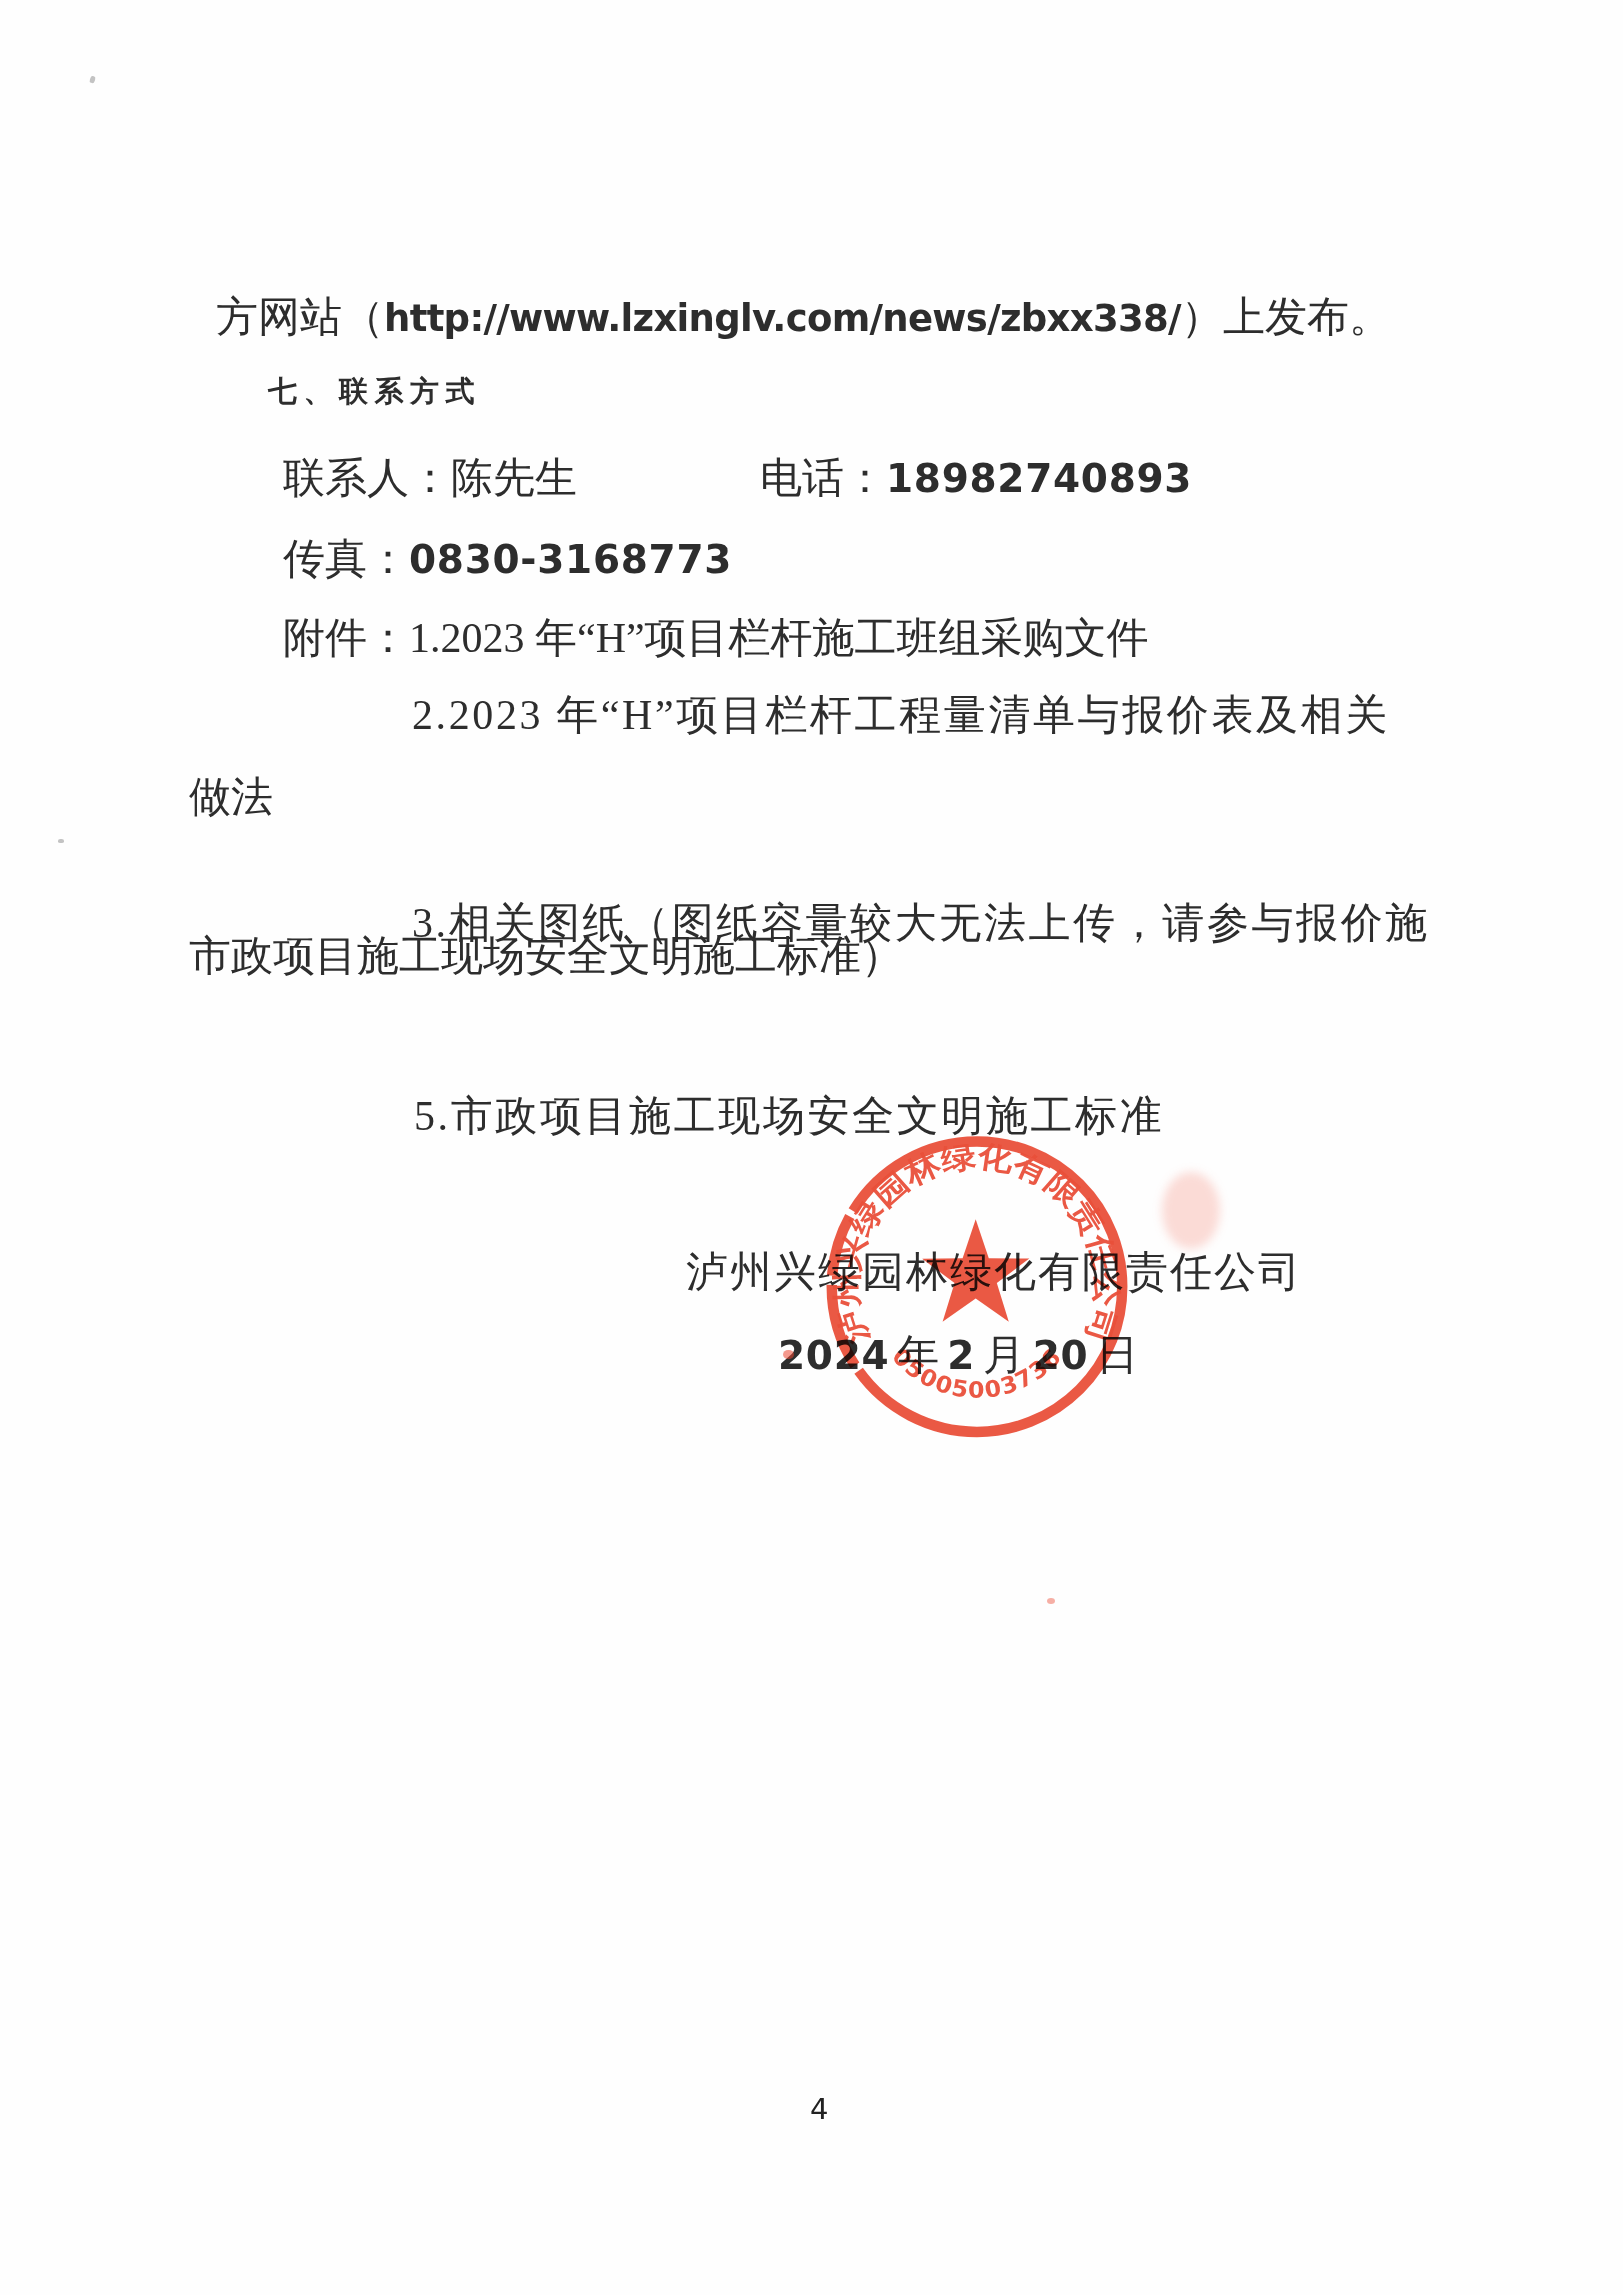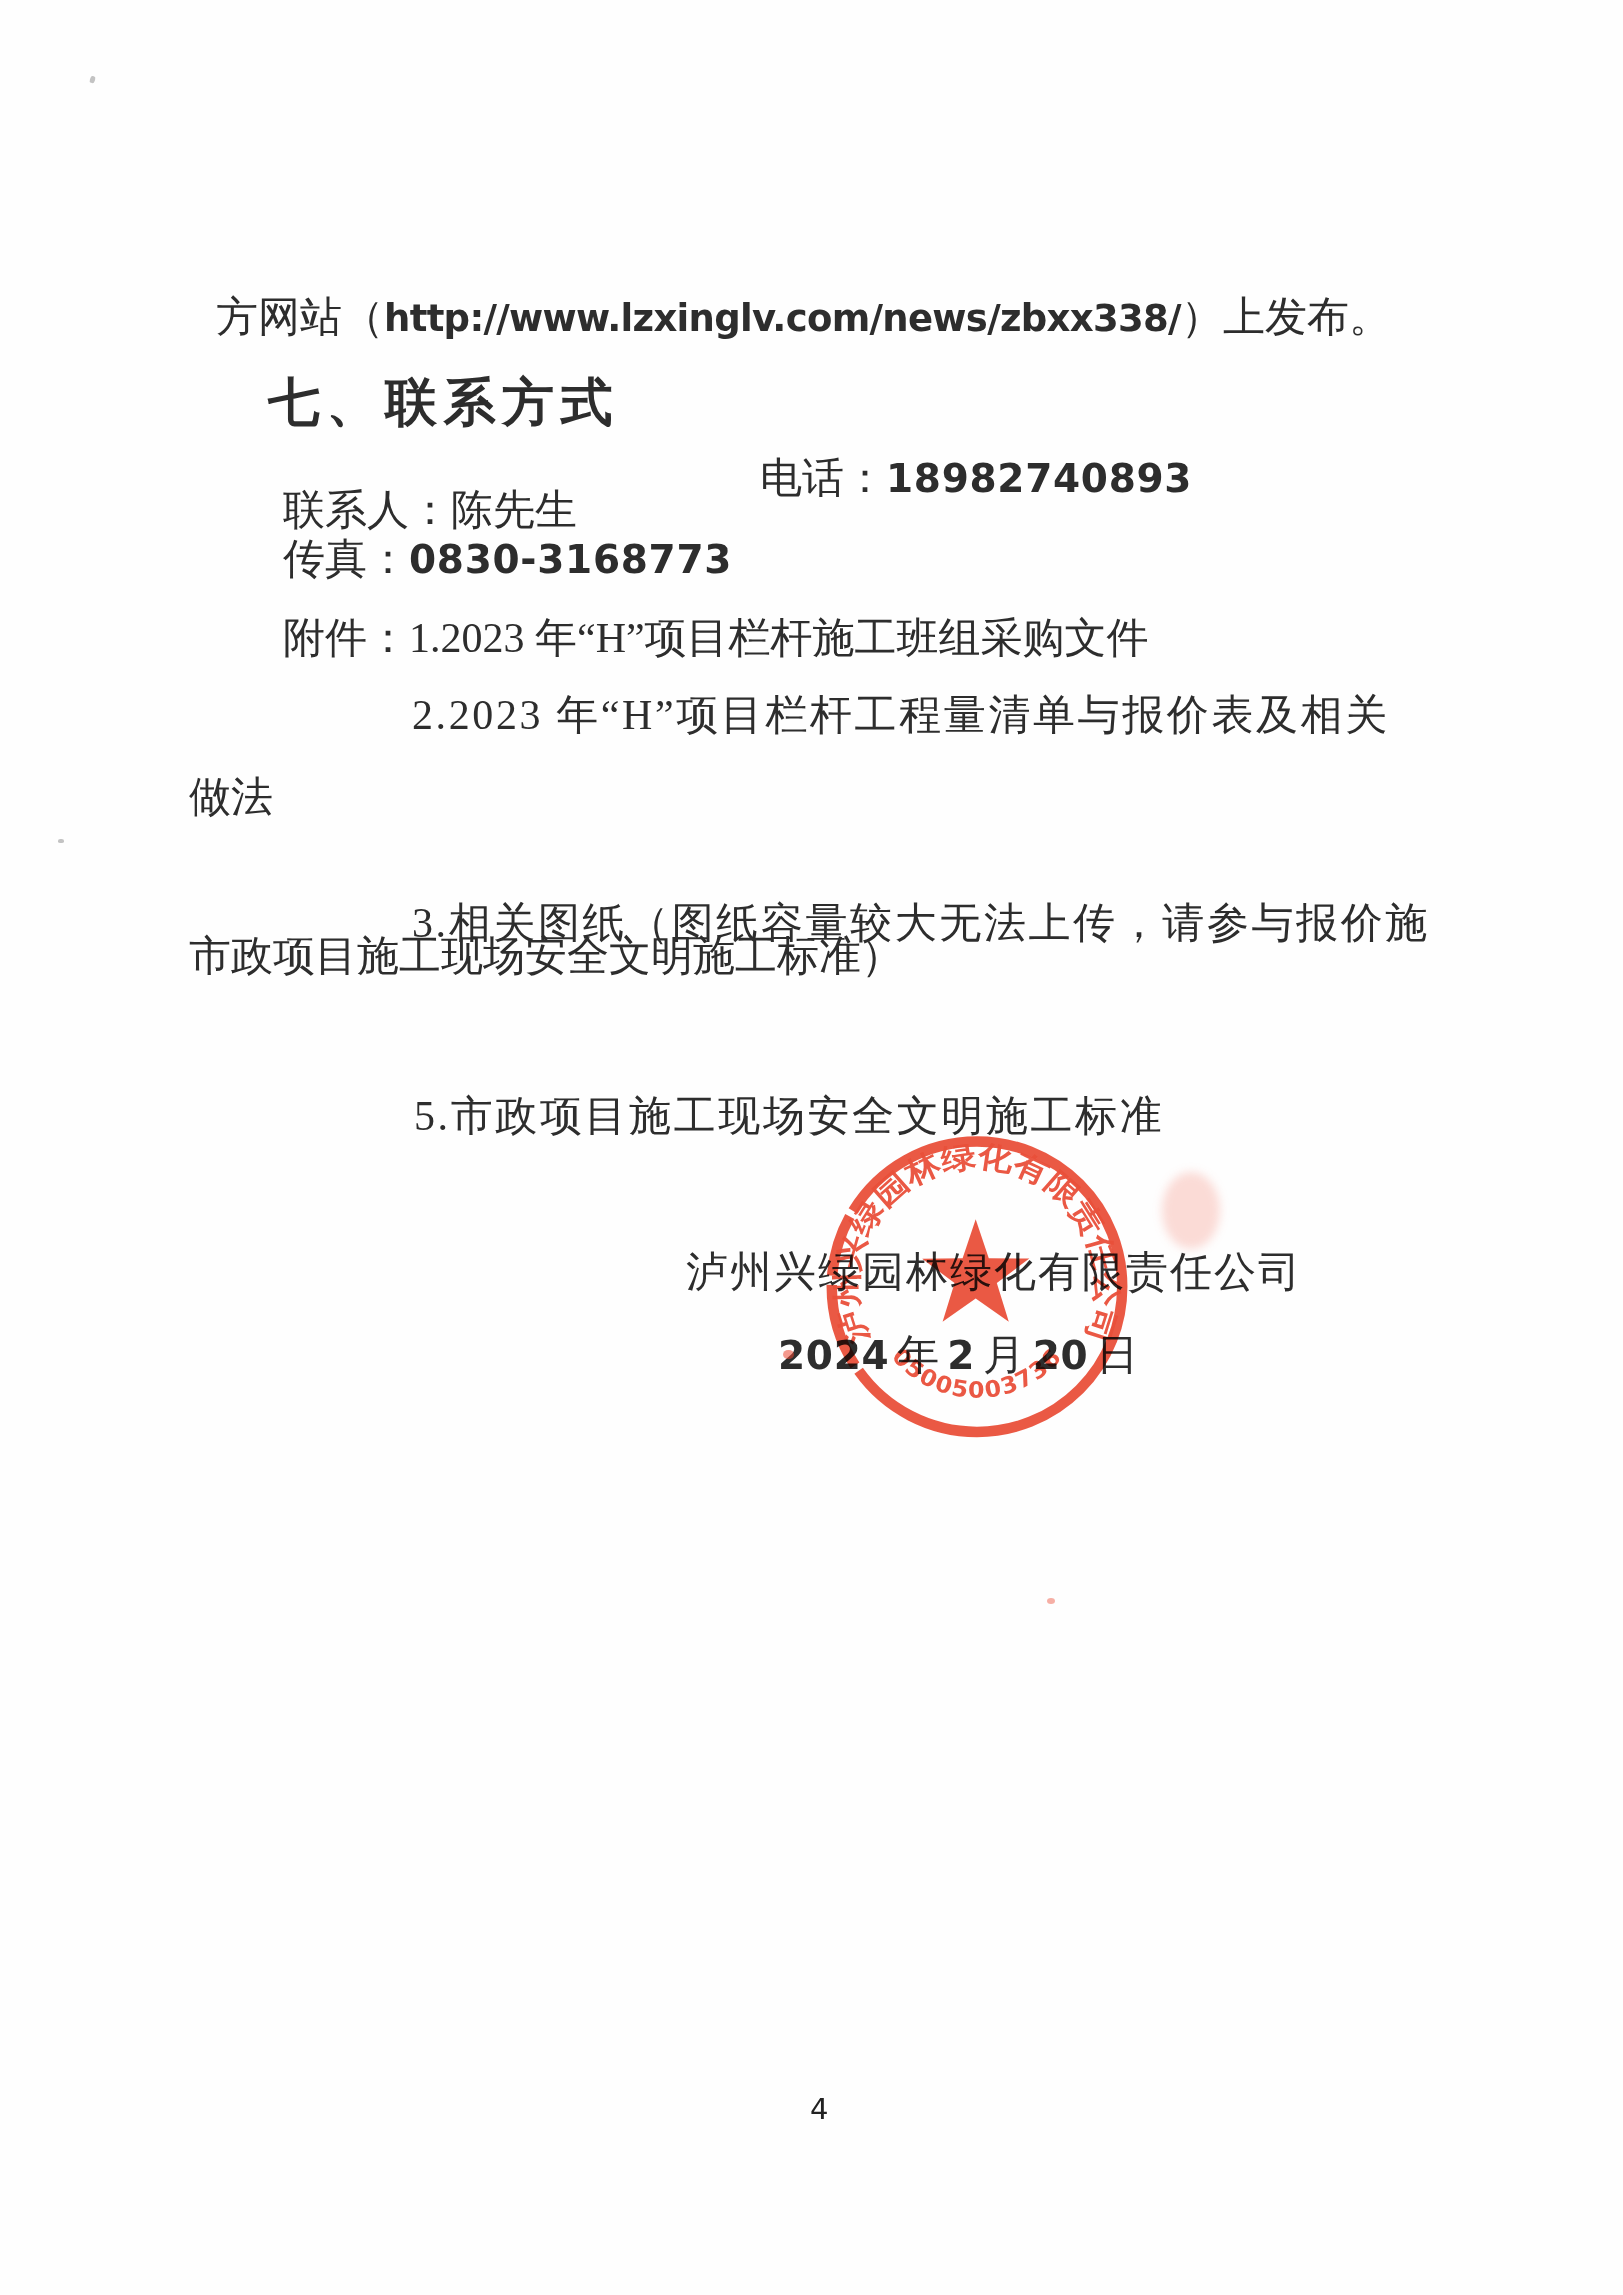--- a/index.html
+++ b/index.html
@@ -11,21 +11,21 @@
     font-family:"Liberation Serif","DejaVu Serif",serif;
     color:#2d2d2d;
   }
   .tline{
     position:absolute;
     font-size:42px;
     line-height:1.0;
     white-space:nowrap;
     color:#2d2d2d;
   }
-  .bold-head{font-weight:bold;font-size:52px;letter-spacing:6.5px;}
+  .bold-head{font-weight:bold;font-size:29px;letter-spacing:6.5px;}
   .num{
     font-family:"DejaVu Sans","Liberation Sans",sans-serif;
     font-weight:700;
     font-size:39px;
     letter-spacing:0.7px;
   }
   .url{
     font-family:"DejaVu Sans","Liberation Sans",sans-serif;
     font-weight:700;
     font-size:37px;
@@ -64,21 +64,21 @@
 <body>
 
 <div class="page">
 
   <div class="tline" style="left:196px;top:296px;margin-left:20px;">
     <span>方网站（</span><span class="url">http://www.lzxinglv.com/news/zbxx338/</span><span>）上发布。</span>
   </div>
 
   <div class="tline bold-head" style="left:268px;top:377px;">七、联系方式</div>
 
-  <div class="tline" style="left:283px;top:457px;margin-top:32px;">
+  <div class="tline" style="left:283px;top:457px;">
     <span>联系人：</span><span>陈先生</span>
   </div>
   <div class="tline" style="left:760px;top:457px;">
     <span>电话：</span><span class="num">18982740893</span>
   </div>
 
   <div class="tline" style="left:283px;top:538px;">
     <span>传真：</span><span class="num">0830-3168773</span>
   </div>
 

